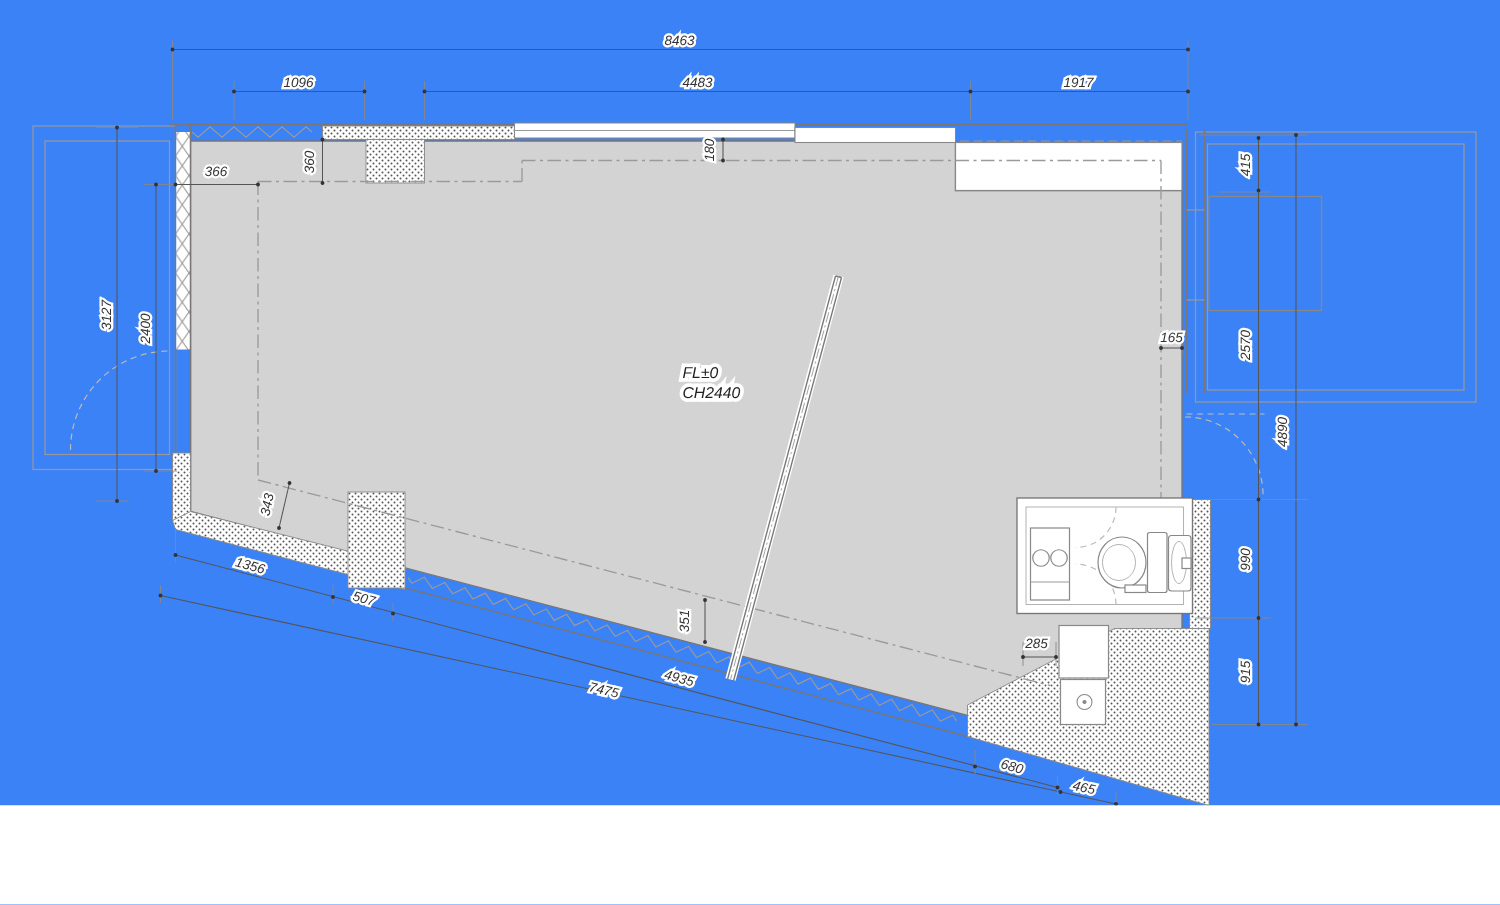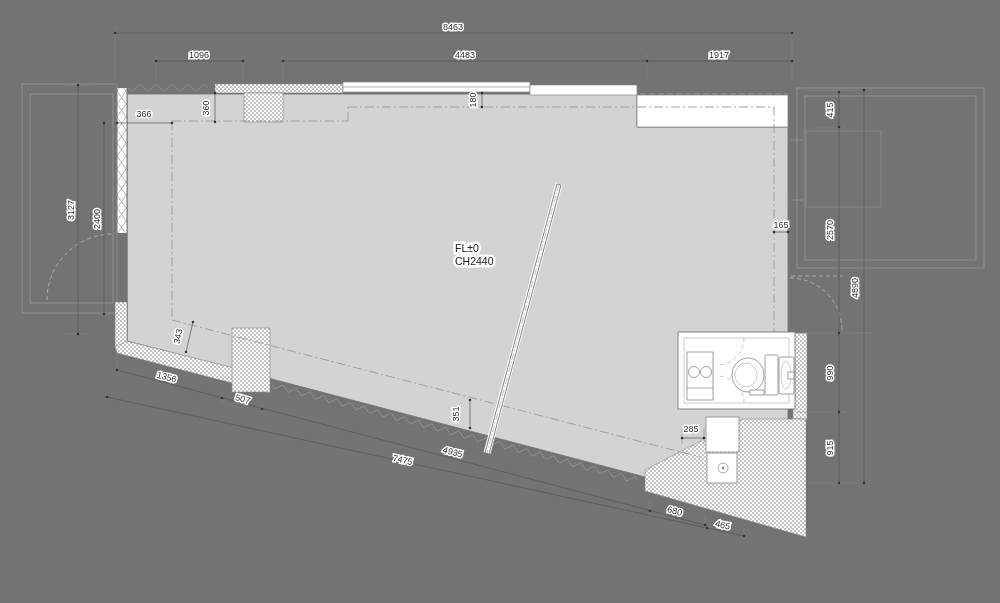--- a/index.html
+++ b/index.html
@@ -1,16 +1,16 @@
 <!DOCTYPE html>
 <html><head>
 <meta charset="utf-8">
 <style>
   html,body{margin:0;padding:0;background:#fff;}
-  .canvas-wrap{width:1000px;height:603px;background:#737373;position:relative;overflow:hidden;}
+  .canvas-wrap{width:1000px;height:537px;background:#3b82f6;position:relative;overflow:hidden;font-style:italic;}
   svg{display:block;}
   .dim-line{stroke:#555;stroke-width:0.7;fill:none;}
   .ext-line{stroke:#888;stroke-width:0.6;fill:none;}
   .dim-dots{stroke:#333;stroke-width:2.6;stroke-linecap:round;fill:none;}
   .wall-line{stroke:#777;stroke-width:1;fill:none;}
   .thin-line{stroke:#999;stroke-width:0.8;fill:none;}
   .hatch{fill:url(#dots);stroke:#888;stroke-width:0.6;}
   .dashdot{stroke:#9a9a9a;stroke-width:0.9;fill:none;stroke-dasharray:9 3 2 3;}
   .door-arc{stroke:#bbb;stroke-width:0.8;fill:none;stroke-dasharray:4 3;}
   .fixture{fill:#fff;stroke:#888;stroke-width:0.8;}

